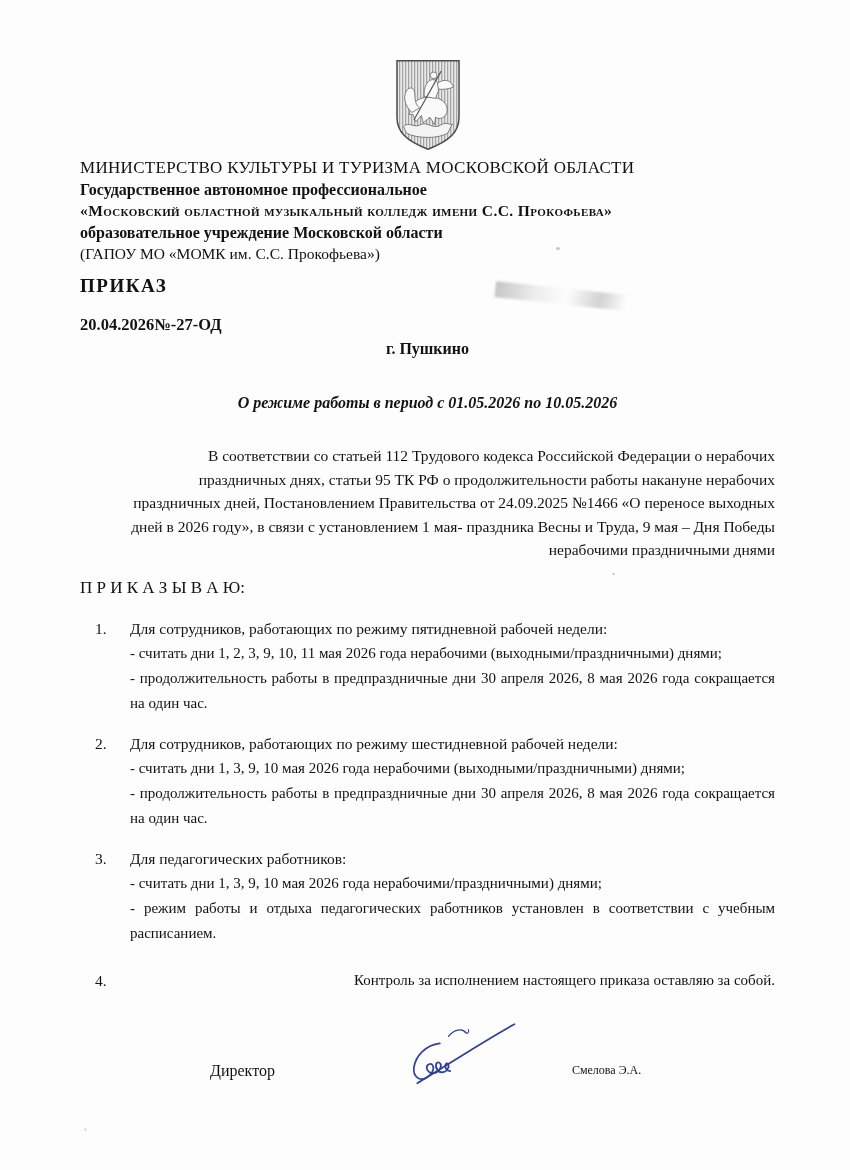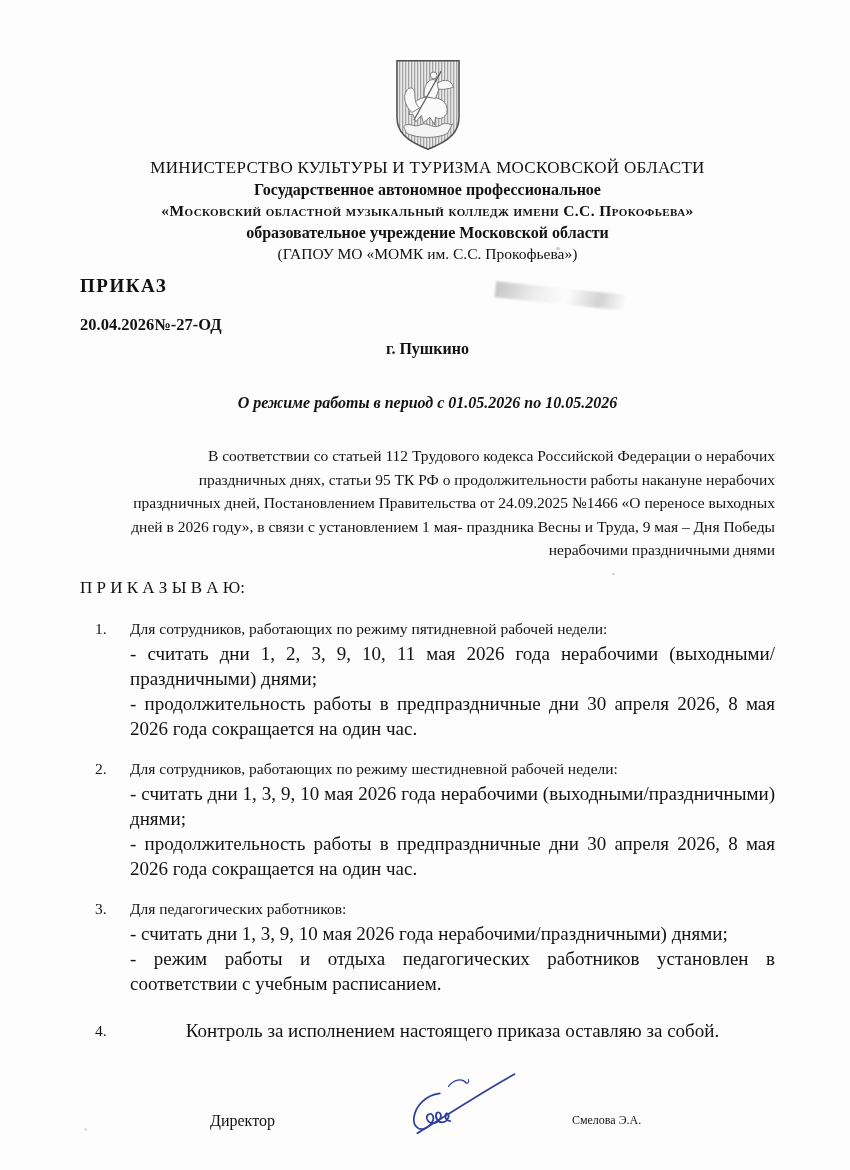--- a/index.html
+++ b/index.html
@@ -10,41 +10,41 @@
     background:#fdfdfd;
     overflow:hidden;
     font-family:"Liberation Serif", serif;
     color:#121212;
     box-sizing:border-box;
     padding:0 75px 0 80px;
   }
   
   .emblem-wrap{display:flex;justify-content:center;margin-top:58px;}
   
-  .lh-line{text-align:center;}
+  .lh-line{}
   .ministry{font-size:17px;line-height:22px;margin-top:5px;letter-spacing:.3px;}
   .org-bold{font-size:16px;line-height:21px;font-weight:bold;}
   .org-caps{font-size:15.5px;line-height:22px;font-weight:bold;font-variant:small-caps;letter-spacing:.4px;}
   .org-abbr{font-size:15.5px;line-height:21px;}
   
   .order-title{font-size:19px;line-height:24px;font-weight:bold;letter-spacing:1.5px;margin-top:10px;}
   .date-row{display:flex;justify-content:flex-start;margin-top:16px;font-size:16.5px;line-height:22px;font-weight:bold;}
   .city{text-align:center;font-size:16px;line-height:22px;font-weight:bold;margin-top:2px;}
   .subject{text-align:center;font-size:16px;line-height:22px;font-weight:bold;font-style:italic;margin-top:32px;}
   
   .preamble{font-size:15.5px;line-height:23.5px;text-indent:45px;margin-top:30px;text-align:right;margin-left:45px;}
   .decree{font-size:17px;line-height:24px;margin-top:14px;}
   .items{margin-top:16px;}
   .item{display:flex;margin-bottom:15px;}
   .item-4{margin-top:22px;}
   .item-num{width:35px;margin-left:15px;flex:none;font-size:15.5px;line-height:25px;}
   .item-body{flex:1;}
   .item-head{font-size:15.5px;line-height:25px;font-weight:normal;}
-  .item-line{font-size:19px;line-height:25px;text-align:justify;}
-  .item-line.plain{text-align:center;}
+  .item-line{font-size:15px;line-height:25px;text-align:justify;}
+  .item-line.plain{text-align:right;}
   
   .sign-row{display:flex;align-items:center;margin-top:55px;}
   .sign-position{margin-left:130px;font-size:16px;line-height:25px;}
   .sign-svg{margin-left:125px;margin-top:-38px;}
   .sign-name{margin-left:42px;font-size:12px;line-height:25px;}
   
   .smudge{
     position:absolute;left:495px;top:288px;width:130px;height:16px;
     background:linear-gradient(100deg, rgba(90,90,90,.35) 0%, rgba(120,120,120,.12) 30%, rgba(140,140,140,0) 55%, rgba(100,100,100,.28) 80%, rgba(120,120,120,0) 100%);
     transform:rotate(6deg);

